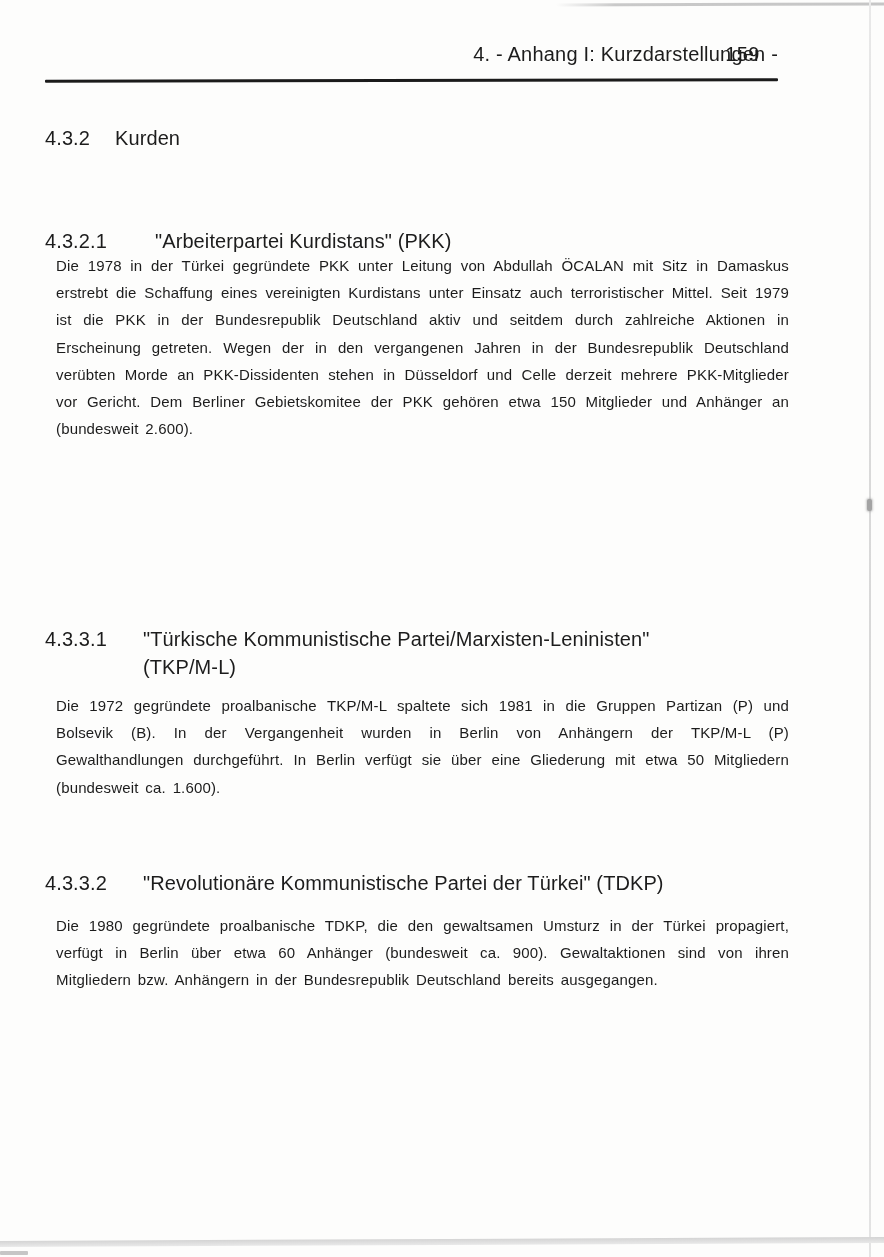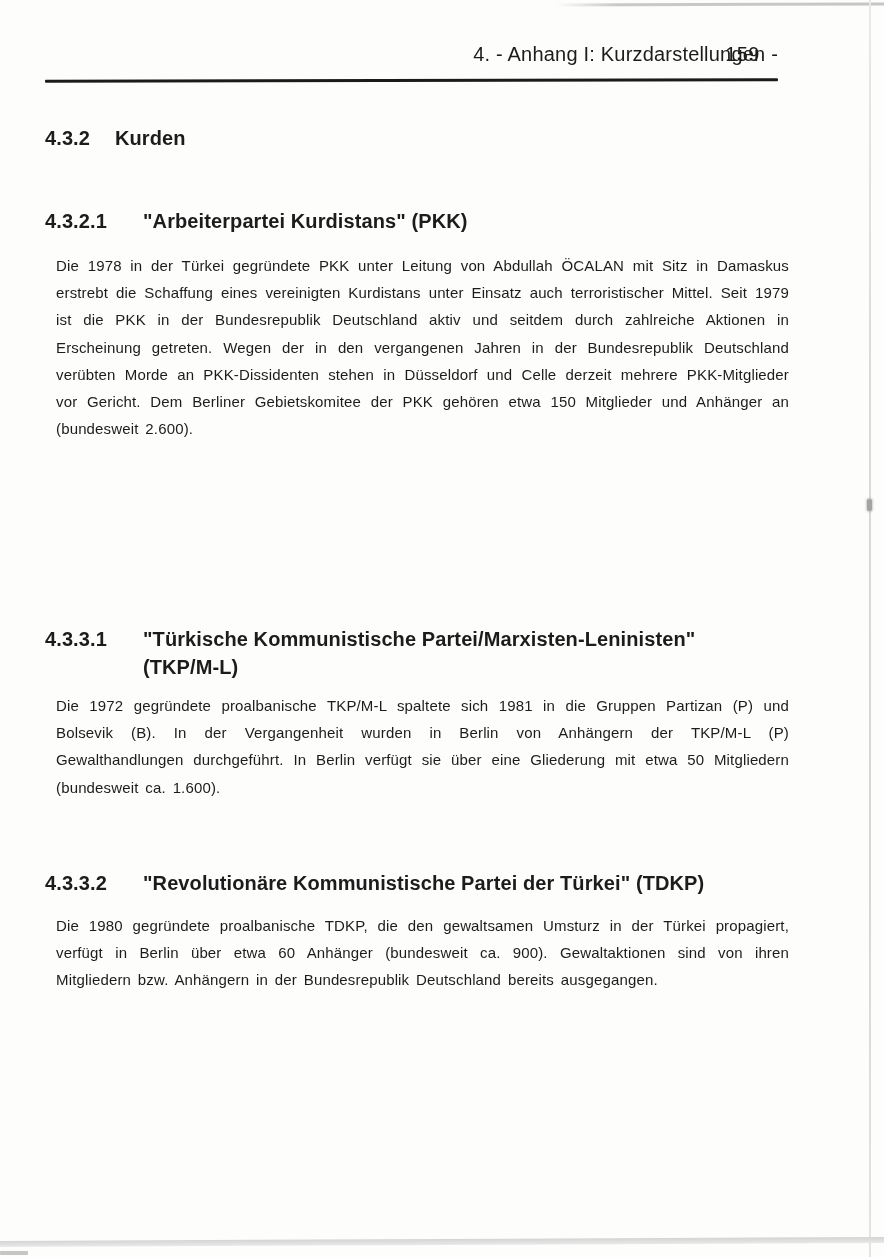--- a/index.html
+++ b/index.html
@@ -33,21 +33,21 @@
   .header-rule{
     position:absolute;top:79px;left:45px;width:733px;height:3px;
     background:var(--rule);
     transform:rotate(-0.12deg);
     border-radius:1px;
   }
   
   .sec-head{
     position:absolute;left:45px;width:740px;
     display:flex;align-items:flex-start;
-    font-weight:700;font-size:20px;line-height:28px;
+    font-weight:400;font-size:20px;line-height:28px;
     letter-spacing:0.1px;
   }
   .sec-num-l2{flex:0 0 70px;}
   .sec-num-l3{flex:0 0 98px;}
   .sec-title{flex:1;}
   
   .para{
     position:absolute;left:40px;width:733px;
     font-size:15px;line-height:27.2px;
     text-align:justify;
@@ -90,21 +90,21 @@
     <div class="header-title">4. - Anhang I: Kurzdarstellungen -</div>
     <div class="header-pagenum">159</div>
   </div>
   <div class="header-rule"></div>
 
   <div class="sec-head" style="top:124px;">
     <span class="sec-num-l2">4.3.2</span>
     <span class="sec-title">Kurden</span>
   </div>
 
-  <div class="sec-head" style="top:207px;">
+  <div class="sec-head" style="top:227px;gap:12px;">
     <span class="sec-num-l3">4.3.2.1</span>
     <span class="sec-title">"Arbeiterpartei Kurdistans" (PKK)</span>
   </div>
 
   <p class="para" style="top:252px;">Die 1978 in der Türkei gegründete PKK unter Leitung von Abdullah ÖCALAN mit Sitz in Damaskus erstrebt die Schaffung eines vereinigten Kurdistans unter Einsatz auch terroristischer Mittel. Seit 1979 ist die PKK in der Bundesrepublik Deutschland aktiv und seitdem durch zahlreiche Aktionen in Erscheinung getreten. Wegen der in den vergangenen Jahren in der Bundesrepublik Deutschland verübten Morde an PKK-Dissidenten stehen in Düsseldorf und Celle derzeit mehrere PKK-Mitglieder vor Gericht. Dem Berliner Gebietskomitee der PKK gehören etwa 150 Mitglieder und Anhänger an (bundesweit 2.600).</p>
 
 
   <div class="sec-head" style="top:625px;">
     <span class="sec-num-l3">4.3.3.1</span>
     <span class="sec-title">

